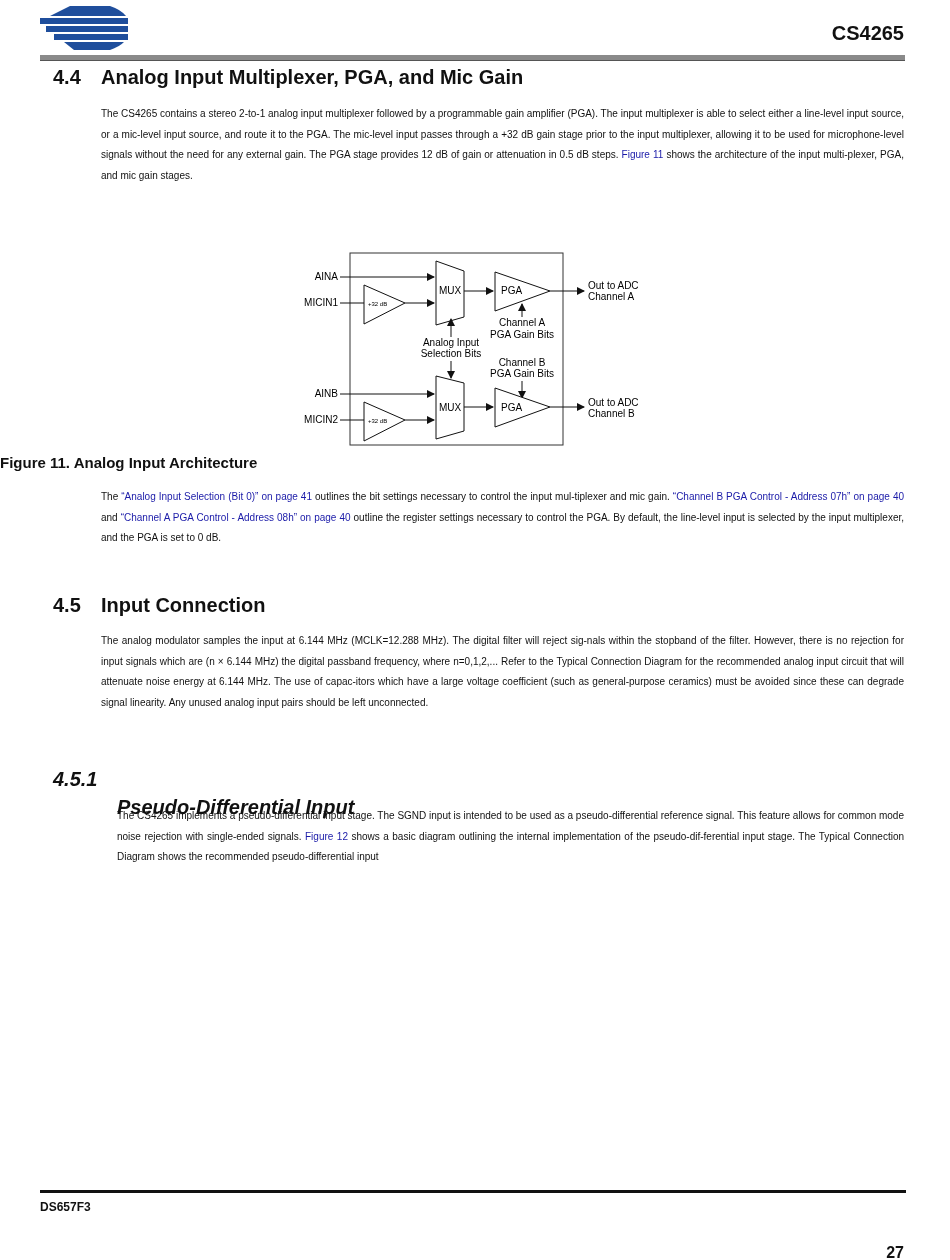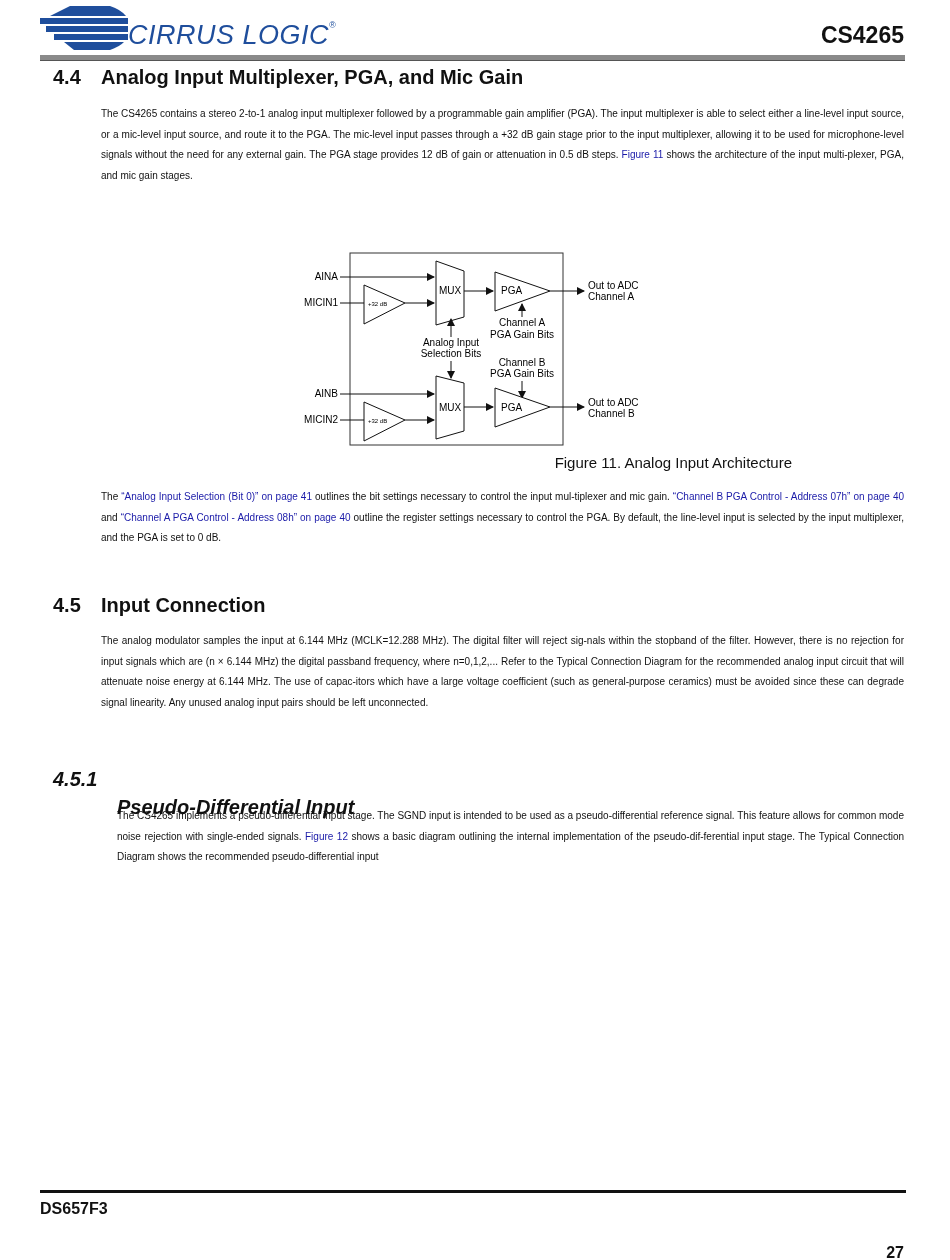--- a/index.html
+++ b/index.html
@@ -3,51 +3,50 @@
 <meta charset="utf-8">
 <style>
   html, body { margin: 0; padding: 0; background: #ffffff; }
   body { width: 950px; height: 1260px; position: relative; overflow: hidden;
          font-family: "Liberation Sans", sans-serif; color: #111; }
   .abs { position: absolute; }
   .logo { left: 40px; top: 2px; width: 300px; height: 52px; }
   .logo-text { position: absolute; left: 88px; top: 18px; font-size: 27px; font-style: italic;
                color: #1f4e9c; letter-spacing: 0.5px; font-family: "Liberation Sans", sans-serif; }
   .logo-reg { font-size: 9px; vertical-align: top; }
-  .doc-id { right: 46px; top: 22px; font-size: 23px; font-weight: bold; color: #111; }
+  .doc-id { right: 46px; top: 22px; font-size: 20px; font-weight: bold; color: #111; }
   .header-rule { left: 40px; top: 55px; width: 865px; height: 5px; background: #8a8a8a; border-bottom: 1px solid #555; }
   h2 { margin: 0; font-size: 20px; font-weight: bold; position: absolute; }
   .sec-num { position: absolute; left: 53px; }
   .sec-title { position: absolute; left: 101px; }
   h3 { margin: 0; font-size: 20px; font-weight: bold; font-style: italic; position: absolute; }
   .para { position: absolute; left: 101px; width: 803px; font-size: 10px; line-height: 20.6px;
           text-align: justify; color: #111; }
   .para.indent { left: 117px; width: 787px; }
   .link { color: #1a1aa8; }
-  .fig-caption { position: absolute; left: 0; width: 792px; top: 454px; text-align: right;
-                 font-weight: normal; font-size: 15px; }
+  .fig-caption { position: absolute; left: 0; width: 792px; top: 454px; text-align: left;
+                 font-weight: bold; font-size: 15px; }
   .footer-rule { left: 40px; top: 1190px; width: 866px; height: 3px; background: #111; }
-  .footer-left { left: 40px; top: 1200px; font-weight: bold; font-size: 16px; }
+  .footer-left { left: 40px; top: 1200px; font-weight: bold; font-size: 12px; }
   .footer-right { right: 46px; top: 1244px; font-weight: bold; font-size: 16px; }
   svg text { font-family: "Liberation Sans", sans-serif; }
 </style>
 </head>
 <body>
 
 <div class="abs logo">
   <svg width="90" height="52">
     <g fill="#1f4e9c">
       <path d="M30 4 H70 A40 22 0 0 1 86 14 H10 Z"></path>
       <rect x="0" y="16" width="88" height="6"></rect>
       <rect x="6" y="24" width="82" height="6"></rect>
       <rect x="14" y="32" width="74" height="6"></rect>
       <path d="M24 40 H84 A40 20 0 0 1 70 48 H34 Z"></path>
     </g>
   </svg>
-  <div class="logo-text"><span>CIRRUS LOGIC</span><span class="logo-reg">®</span></div>
 </div>
 <div class="abs doc-id">CS4265</div>
 <div class="abs header-rule"></div>
 
 <h2 style="top:66px; width:950px;">
   <span class="sec-num">4.4</span>
   <span class="sec-title">Analog Input Multiplexer, PGA, and Mic Gain</span>
 </h2>
 
 <p class="para" style="top:104px; margin:0;"><span>The CS4265 contains a stereo 2-to-1 analog input multiplexer followed by a programmable gain amplifier (PGA). The input multiplexer is able to select either a line-level input source, or a mic-level input source, and route it to the PGA. The mic-level input passes through a +32 dB gain stage prior to the input multiplexer, allowing it to be used for microphone-level signals without the need for any external gain. The PGA stage provides 12 dB of gain or attenuation in 0.5 dB steps. </span><span class="link">Figure 11</span><span> shows the architecture of the input multi-plexer, PGA, and mic gain stages.</span></p>

